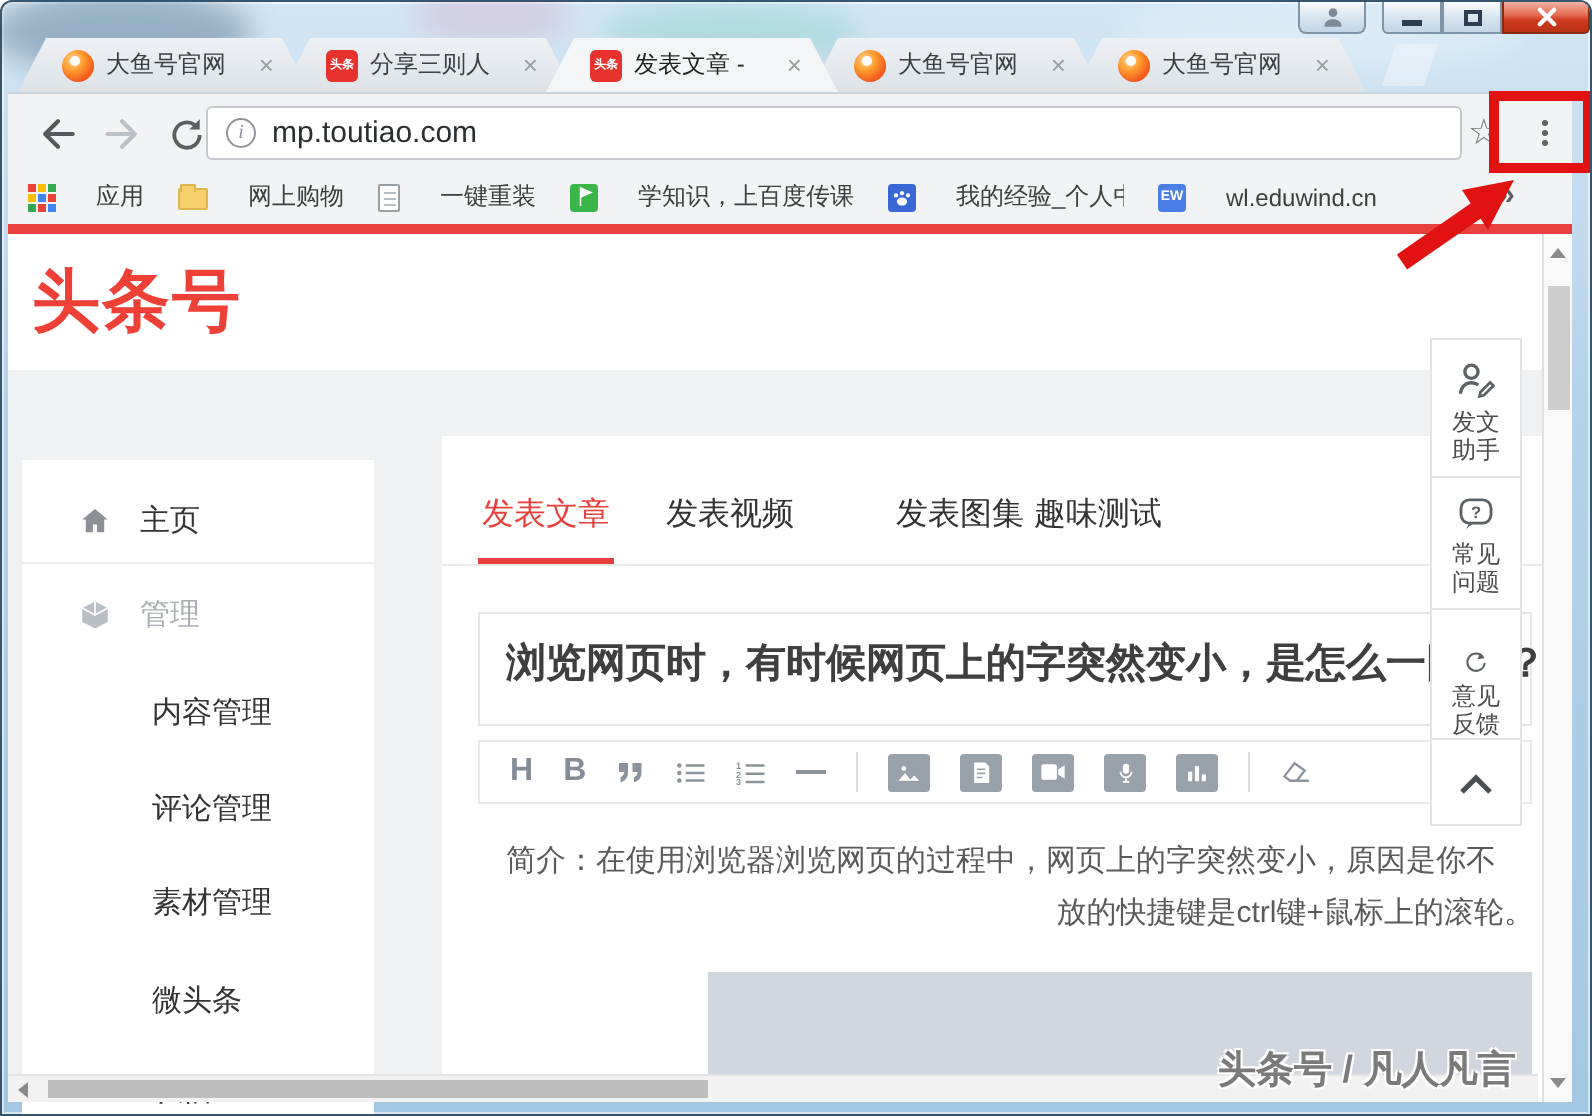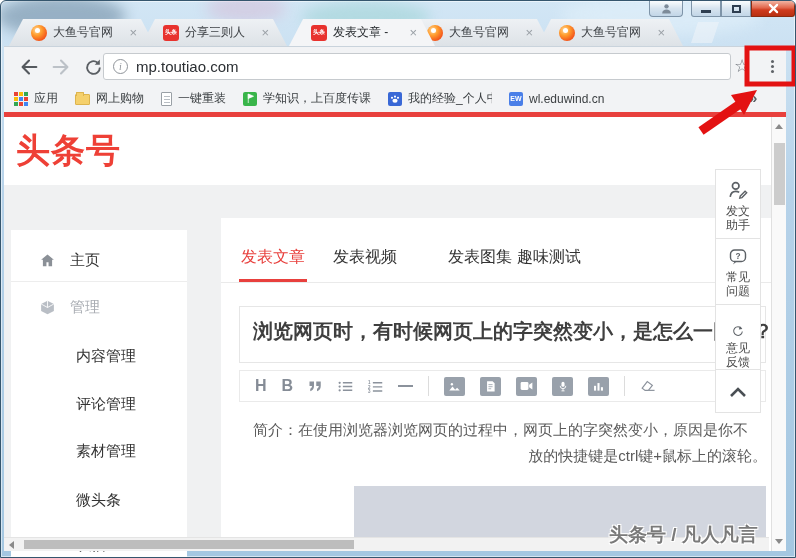--- a/index.html
+++ b/index.html
@@ -37,21 +37,21 @@
   font-size:10px;font-style:italic;font-family:"Liberation Serif",serif;display:flex;align-items:center;justify-content:center;margin-right:8px;}
 .url-host{color:#2b2f33;}
 .url-path{color:#9aa0a6;}
 .navbtn{position:absolute;top:7px;width:26px;height:26px;display:flex;align-items:center;justify-content:center;}
 .dotcol{display:flex;flex-direction:column;gap:2px;align-items:center;}
 .dotcol i{width:3px;height:3px;border-radius:50%;background:#5f6368;}
 .star-glyph{font-size:18px;color:#757a80;}
 
 #bookmarks{position:absolute;left:3px;top:84px;width:782px;height:27px;background:#f2f3f5;
   display:flex;align-items:center;gap:7px;padding-left:10px;font-size:12px;color:#3c4043;}
-.bm{display:flex;align-items:center;gap:6px;margin-right:10px;}
+.bm{display:flex;align-items:center;gap:20px;margin-right:10px;}
 .bm-label{white-space:nowrap;}
 .bm-label.clip{max-width:84px;overflow:hidden;}
 .appsgrid{display:grid;grid-template-columns:4px 4px 4px;grid-auto-rows:4px;gap:1px;}
 .tile{width:14px;height:14px;border-radius:2px;display:flex;align-items:center;justify-content:center;}
 .folder{width:15px;height:11px;background:#f5d06c;border:1px solid #ddb44e;border-radius:1px;position:relative;margin-top:2px;}
 .folder::before{content:"";position:absolute;top:-3px;left:0;width:6px;height:3px;background:#f5d06c;border:1px solid #ddb44e;border-bottom:none;border-radius:1px 1px 0 0;}
 .pageic{width:11px;height:14px;background:#fff;border:1px solid #9aa0a6;border-radius:1px;position:relative;}
 .pageic::before{content:"";position:absolute;left:2px;top:3px;width:6px;height:1px;background:#b9bec4;box-shadow:0 3px 0 #b9bec4,0 6px 0 #b9bec4;}
 
 #redline{position:absolute;left:3px;top:111px;width:782px;height:5px;background:#e8403d;}
@@ -128,21 +128,21 @@
   <div class="tab" style="left:8px;z-index:3;">
     <span class="fav fav-fish"></span>
     <span class="tab-title">大鱼号官网</span>
     <span class="tab-close">×</span>
   </div>
   <div class="tab" style="left:140px;z-index:2;">
     <span class="fav fav-tt">头条</span>
     <span class="tab-title">分享三则人</span>
     <span class="tab-close">×</span>
   </div>
-  <div class="tab active" style="left:288px;">
+  <div class="tab active" style="left:272px;">
     <span class="fav fav-tt">头条</span>
     <span class="tab-title">发表文章 -</span>
     <span class="tab-close">×</span>
   </div>
   <div class="tab" style="left:404px;z-index:2;">
     <span class="fav fav-fish"></span>
     <span class="tab-title">大鱼号官网</span>
     <span class="tab-close">×</span>
   </div>
   <div class="tab" style="left:536px;z-index:1;">

